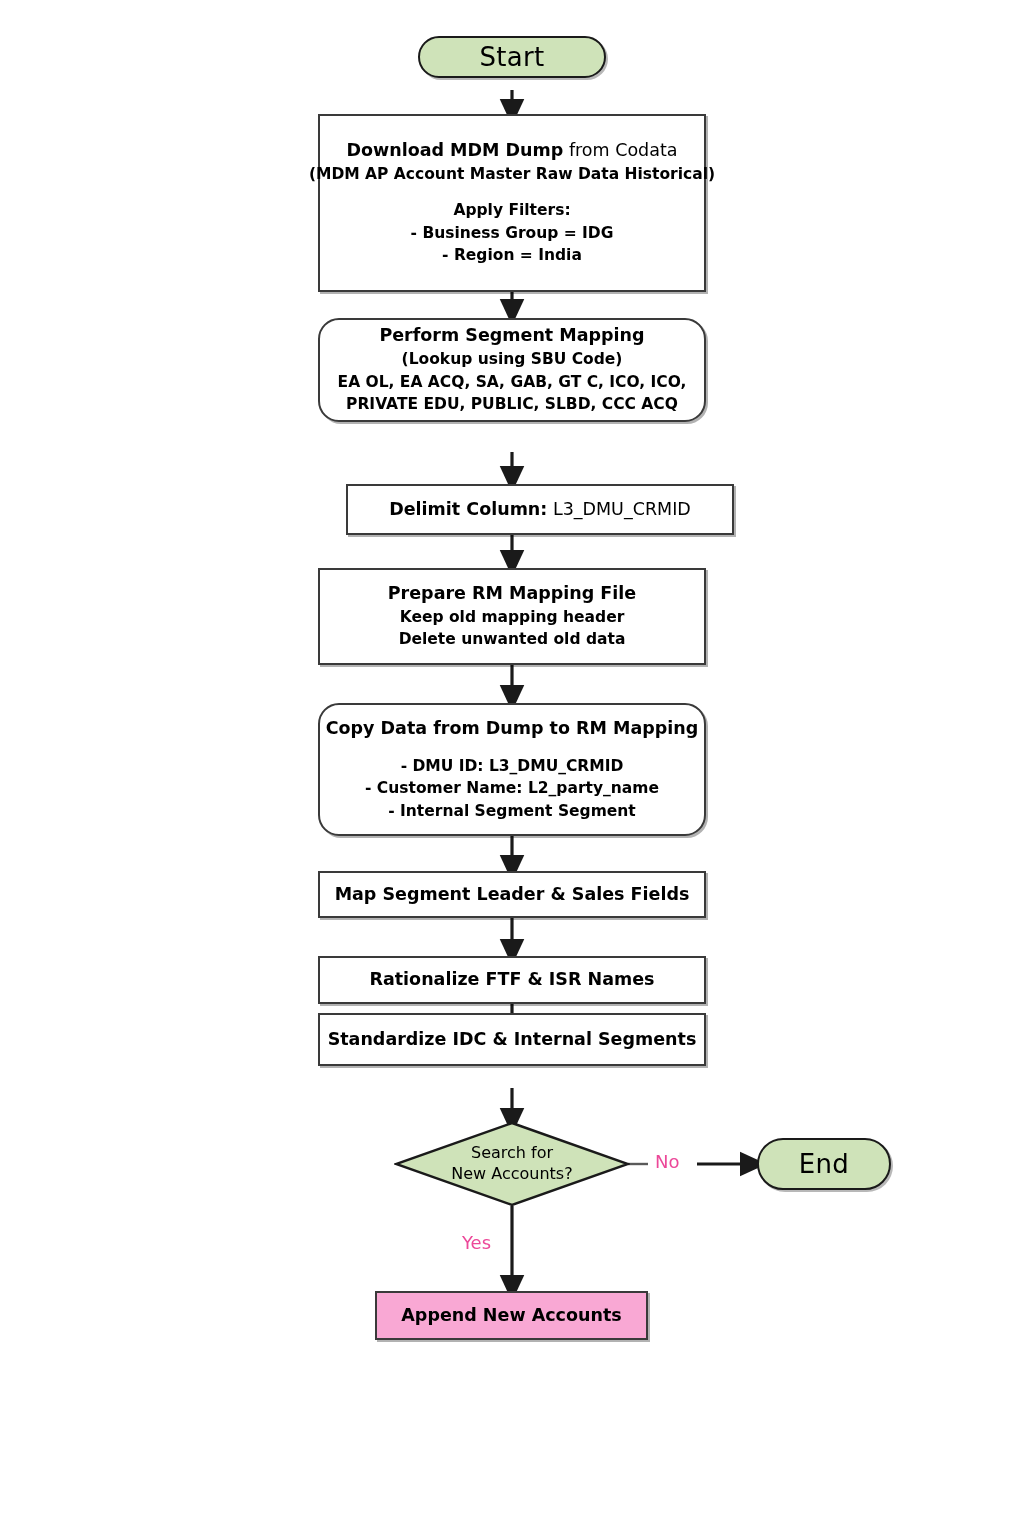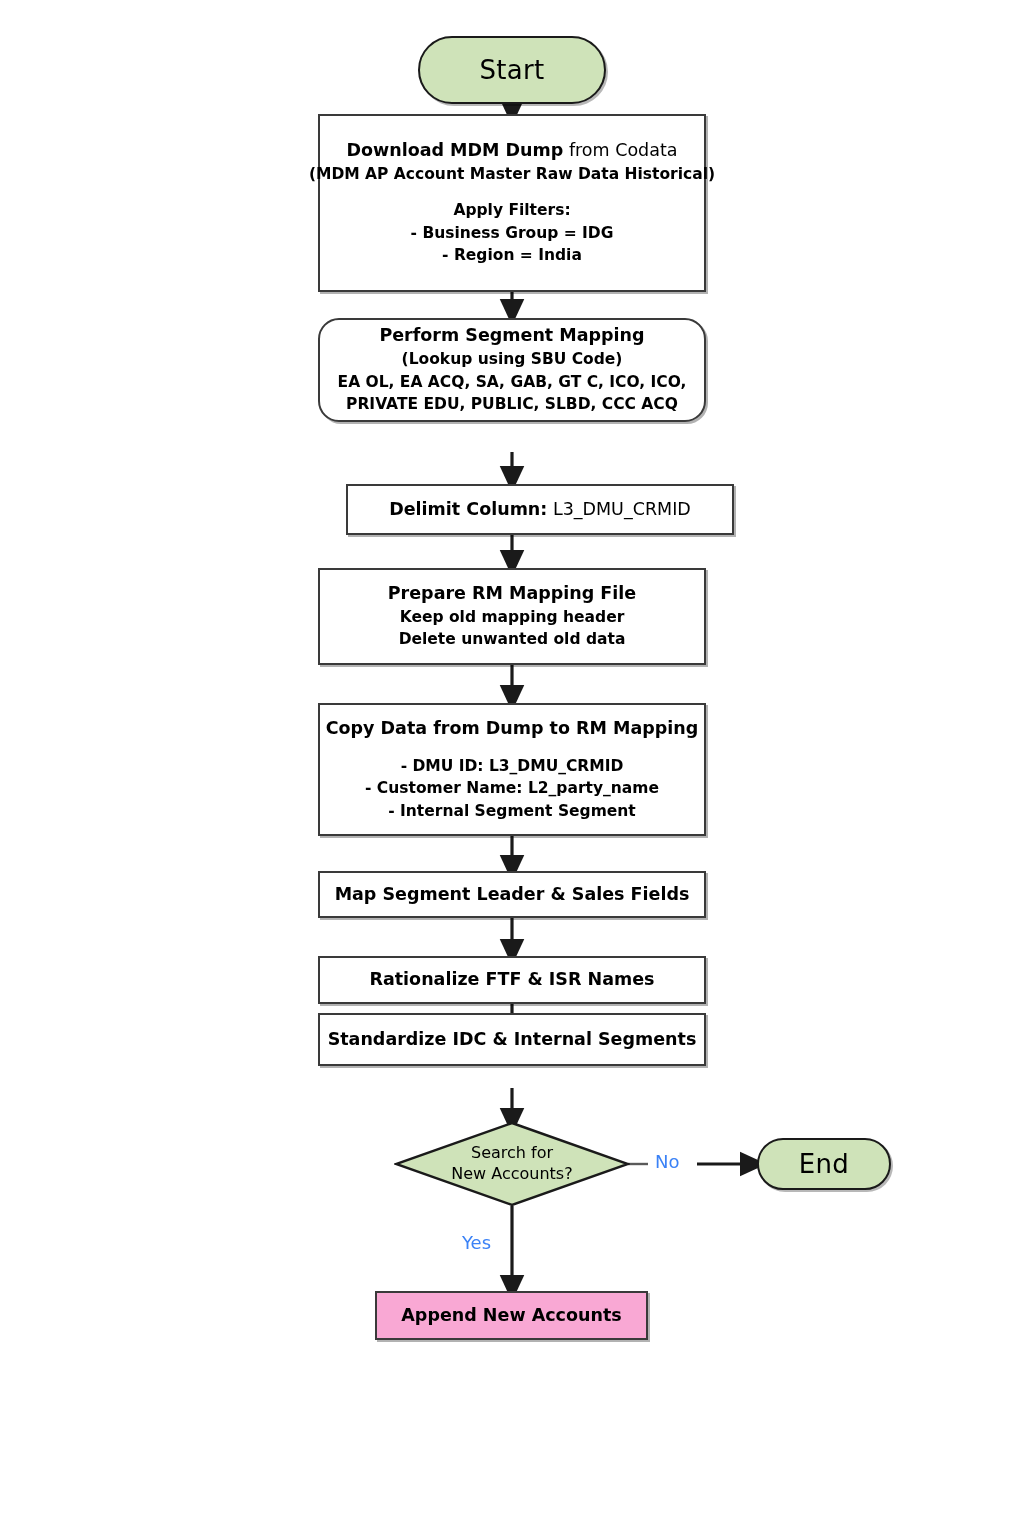--- a/index.html
+++ b/index.html
@@ -122,21 +122,21 @@
   }
 
   
   .edge-label {
     position: absolute;
     z-index: 3;
     font-size: 18px;
     font-weight: 400;
     line-height: 1;
     white-space: nowrap;
-    color: #3b82f6;
+    color: #ec4899;
   }
 </style>
 </head>
 <body>
 
 <div id="flow-canvas">
 
   <svg id="connector-layer" viewBox="0 0 1024 1536" width="1024" height="1536" xmlns="http://www.w3.org/2000/svg">
     <defs>
       <marker id="arrowhead" markerWidth="9" markerHeight="9" refX="4.2" refY="4.5" orient="auto" markerUnits="strokeWidth">
@@ -158,21 +158,21 @@
     </g>
 
     <g stroke="#5a5a5a" stroke-width="2.4" fill="none">
       <line x1="628" y1="1164" x2="648" y2="1164"></line>
     </g>
     <g stroke="#1a1a1a" stroke-width="3.2" fill="none">
       <line x1="697" y1="1164" x2="753" y2="1164" marker-end="url(#arrowhead)"></line>
     </g>
   </svg>
 
-  <div class="node terminator" style="left:418px; top:36px; width:188px; height:68px;">
+  <div class="node terminator" style="left:418px; top:36px; width:188px; height:42px;">
     <div class="node-title">Start</div>
   </div>
 
   <div class="node process" style="left:318px; top:114px; width:388px; height:178px;align-items:center;">
     <div class="node-title">
       <span>Download MDM Dump</span><span class="thin"> from Codata</span>
     </div>
     <div class="node-sub">(MDM AP Account Master Raw Data Historical)</div>
     <div class="gap"></div>
     <div class="node-sub bold">Apply Filters:</div>
@@ -192,21 +192,21 @@
       <span>Delimit Column:</span><span class="thin"> L3_DMU_CRMID</span>
     </div>
   </div>
 
   <div class="node process" style="left:318px; top:568px; width:388px; height:97px;">
     <div class="node-title">Prepare RM Mapping File</div>
     <div class="node-sub">Keep old mapping header</div>
     <div class="node-sub">Delete unwanted old data</div>
   </div>
 
-  <div class="node process" style="left:318px; top:703px; width:388px; height:133px;">
+  <div class="node process" style="left:318px; top:703px; width:388px; height:133px;border-radius:21px;">
     <div class="node-title">Copy Data from Dump to RM Mapping</div>
     <div class="gap"></div>
     <div class="node-sub">-  DMU ID:  L3_DMU_CRMID</div>
     <div class="node-sub">-  Customer Name:  L2_party_name</div>
     <div class="node-sub">-  Internal Segment   Segment</div>
   </div>
 
   <div class="node process" style="left:318px; top:871px; width:388px; height:47px;">
     <div class="node-title">Map Segment Leader &amp; Sales Fields</div>
   </div>

